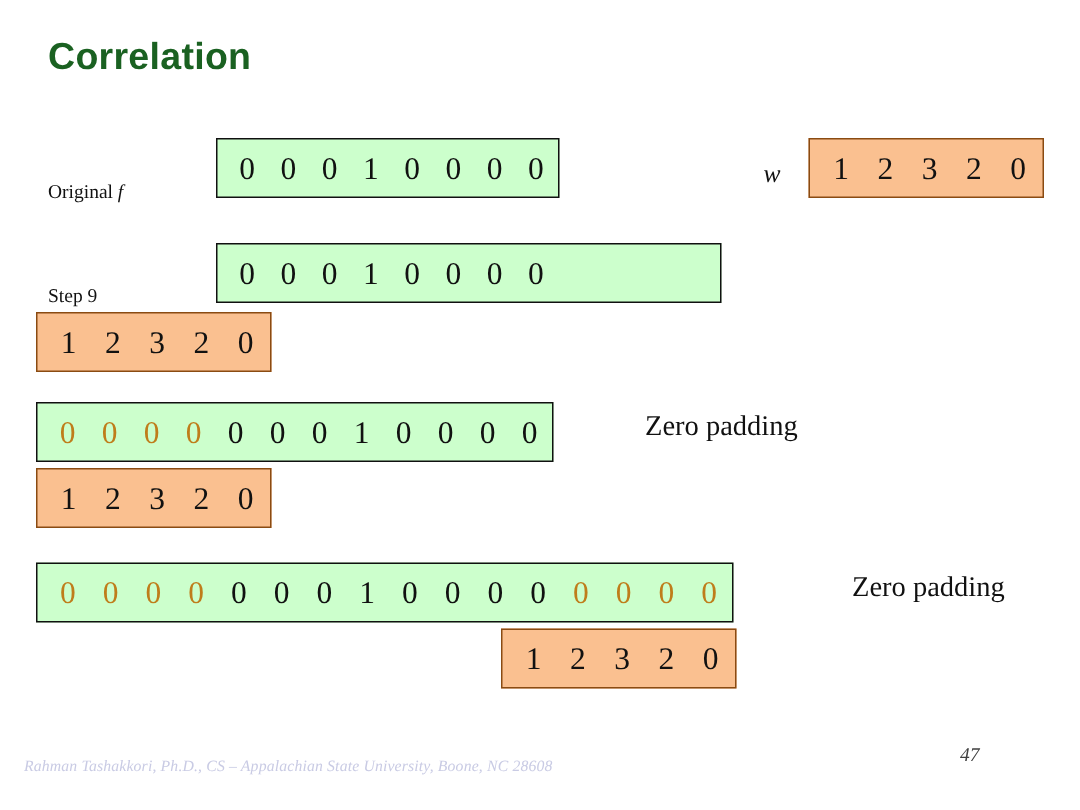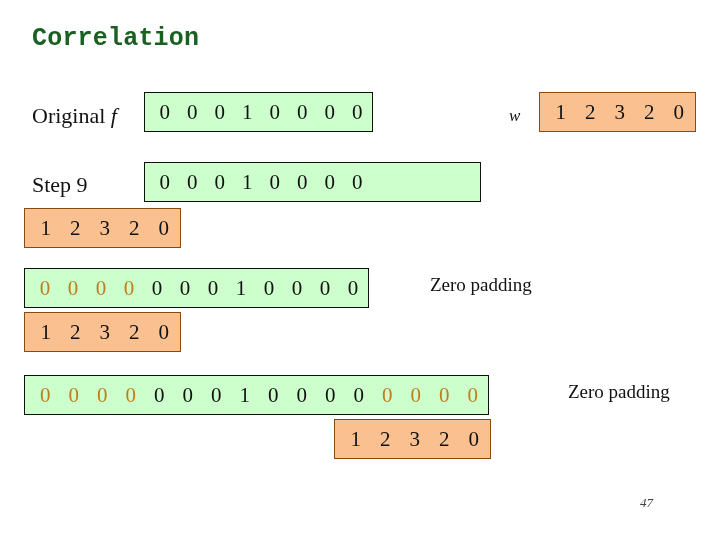--- a/index.html
+++ b/index.html
@@ -19,21 +19,21 @@
     position: relative;
     width: 720px;
     height: 540px;
   }
 
   
   #slide-title {
     position: absolute;
     left: 32px;
     top: 24px;
-    font-family: Liberation Mono, monospace;
+    font-family: Liberation Sans, sans-serif;
     font-weight: bold;
     font-size: 25px;
     color: #1a6121;
     letter-spacing: 0.2px;
     white-space: nowrap;
   }
 
   
   .strip {
     position: absolute;
@@ -62,24 +62,25 @@
     color: #bf7d1b;
   }
   .cell.blank {
     color: transparent;
   }
 
   
   .row-label {
     position: absolute;
     font-family: "Liberation Serif", serif;
-    font-size: 22px;
-    color: #111111;
-    white-space: nowrap;
-    line-height: 1;
+    font-size: 13px;
+    color: #111111;
+    white-space: nowrap;
+    line-height: 1;
+    margin-top: 16px;
   }
   .row-label .it {
     font-style: italic;
   }
   .var-label {
     position: absolute;
     font-family: "Liberation Serif", serif;
     font-style: italic;
     font-size: 17px;
     color: #111111;
@@ -221,16 +222,17 @@
   <div class="strip orange" id="strip-pad-both-kernel" style="left:334px; top:419px; width:157px; height:40px; padding-left:6px;">
       <span class="cell" style="width: 29.5px;">1</span>
       <span class="cell" style="width: 29.5px;">2</span>
       <span class="cell" style="width: 29.5px;">3</span>
       <span class="cell" style="width: 29.5px;">2</span>
       <span class="cell" style="width: 29.5px;">0</span>
     </div>
 
   <div class="note" style="left:568px; top:382px;">Zero padding</div>
 
+  <div id="footer-credit">Rahman Tashakkori, Ph.D., CS – Appalachian State University, Boone, NC 28608</div>
 
   <div id="slide-number">47</div>
 
 </div>
 
 </body></html>

